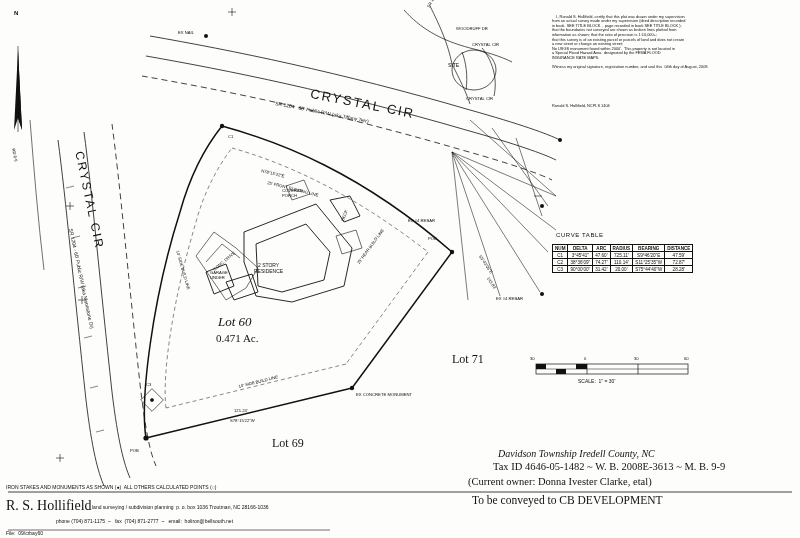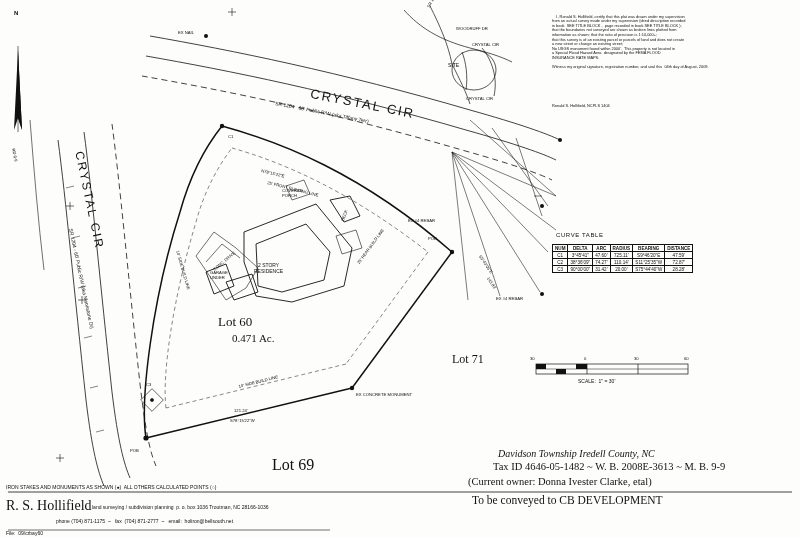--- a/index.html
+++ b/index.html
@@ -203,24 +203,24 @@
   <div class="abs txt tiny" style="left:482px;top:254px;transform:rotate(56deg);transform-origin:0 0;">S5°43'06"E</div>
   <div class="abs txt tiny" style="left:490px;top:276px;transform:rotate(56deg);transform-origin:0 0;">143.83'</div>
   <div class="abs txt tiny" style="left:428px;top:236px;">POB</div>
   <div class="abs txt tiny" style="left:130px;top:448px;">POB</div>
 
   <div class="abs txt xs" style="left:254px;top:262px;text-align:center;"><span>2 STORY
 RESIDENCE</span></div>
   <div class="abs txt tiny" style="left:210px;top:270px;"><span>GARAGE
 UNDER</span></div>
 
-  <div class="abs lotlabel" style="left:218px;top:314px;font-size:13px;">Lot 60</div>
-  <div class="abs lotlabel" style="left:232px;top:332px;font-size:11px;">0.471 Ac.</div>
+  <div class="abs lotlabel" style="left:218px;top:314px;font-size:13px;font-style:italic;">Lot 60</div>
+  <div class="abs lotlabel" style="left:216px;top:332px;font-size:11px;">0.471 Ac.</div>
   <div class="abs lotlabel" style="left:452px;top:352px;font-size:12px;">Lot 71</div>
-  <div class="abs lotlabel" style="left:272px;top:456px;font-size:16px;">Lot 69</div>
+  <div class="abs lotlabel" style="left:272px;top:436px;font-size:12px;">Lot 69</div>
 
   <div class="curve-title" style="left:556px;top:232px;">CURVE TABLE</div>
   <table class="curve-table" style="left:552px;top:244px;">
     <thead>
       <tr>
         <th>NUM</th>
         <th>DELTA</th>
         <th>ARC</th>
         <th>RADIUS</th>
         <th>BEARING</th>

